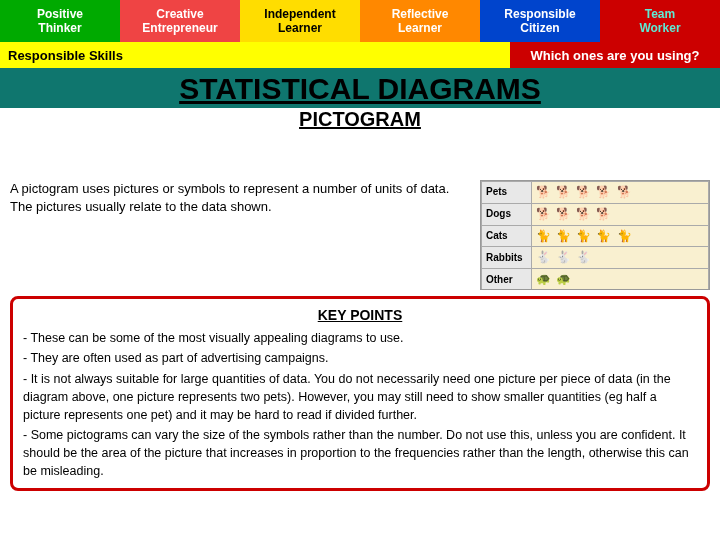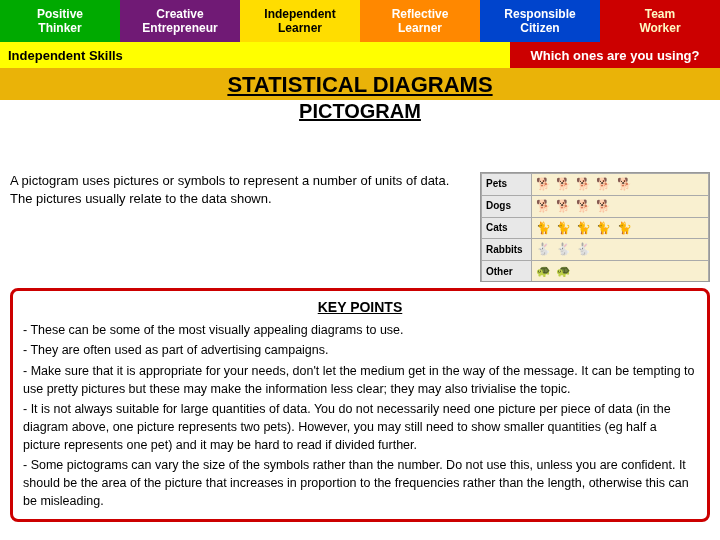--- a/index.html
+++ b/index.html
@@ -26,38 +26,38 @@
       font-weight: bold;
       font-size: 12px;
       padding: 4px 6px;
       flex: 1;
     }
     .nav-tab.green {
       background-color: #00aa00;
       color: #fff;
     }
     .nav-tab.lime {
-      background-color: #701a75;
+      background-color: #ef4444;
       color: #fff;
     }
     .nav-tab.yellow {
       background-color: #ffdd00;
       color: #fff;
     }
     .nav-tab.orange {
       background-color: #ff8800;
       color: #fff;
     }
     .nav-tab.blue {
       background-color: #0044cc;
       color: #fff;
     }
     .nav-tab.red {
       background-color: #cc0000;
-      color: #fef9c3;
+      color: #5eead4;
     }
 
     
     .second-row {
       display: flex;
       width: 720px;
       height: 26px;
       align-items: center;
     }
     .enterprise-label {
@@ -81,26 +81,26 @@
       display: flex;
       align-items: center;
       justify-content: center;
       height: 100%;
       text-align: center;
     }
 
     
     .main-title {
       text-align: center;
-      font-size: 22px;
+      font-size: 30px;
       font-weight: bold;
       text-decoration: underline;
       color: #000;
       padding: 4px 0 2px 0;
-      background: #eab308;
+      background: #0f766e;
     }
 
     
     .content-area {
       padding: 4px 10px 4px 10px;
       background: #fff;
       font-size: 13px;
       line-height: 1.4;
     }
 
@@ -192,21 +192,21 @@
 Citizen</span>
   </div>
   <div class="nav-tab red">
     <span style="white-space:pre-line;">Team
 Worker</span>
   </div>
 </div>
 
 <div class="second-row">
   <div class="enterprise-label">
-    <span>Independent Skills</span>
+    <span>Responsible Skills</span>
   </div>
   <div class="which-ones">
     <span>Which ones are you using?</span>
   </div>
 </div>
 
 <div class="main-title">
   <span>STATISTICAL DIAGRAMS</span>
 </div>
 
@@ -247,18 +247,17 @@
     </div>
   </div>
 
   <div class="key-points-box">
     <div class="key-points-title">
       <span>KEY POINTS</span>
     </div>
     <div class="key-points-text" id="key-points-content">
         <div style="margin-bottom:2px;">- These can be some of the most visually appealing diagrams to use.</div>
         <div style="margin-bottom:2px;">- They are often used as part of advertising campaigns.</div>
-        <div style="margin-bottom:2px;">- Make sure that it is appropriate for your needs, don't let the medium get in the way of the message. It can be tempting to use pretty pictures but these may make the information less clear; they may also trivialise the topic.</div>
         <div style="margin-bottom:2px;">- It is not always suitable for large quantities of data. You do not necessarily need one picture per piece of data (in the diagram above, one picture represents two pets). However, you may still need to show smaller quantities (eg half a picture represents one pet) and it may be hard to read if divided further.</div>
         <div style="margin-bottom:2px;">- Some pictograms can vary the size of the symbols rather than the number. Do not use this, unless you are confident. It should be the area of the picture that increases in proportion to the frequencies rather than the length, otherwise this can be misleading.</div>
       </div>
   </div>
 </div>
 
 </body></html>

